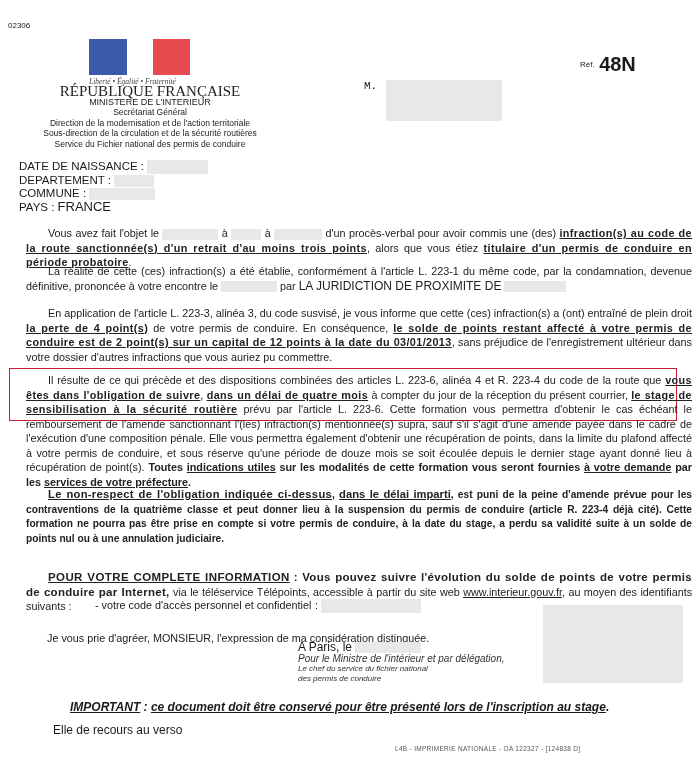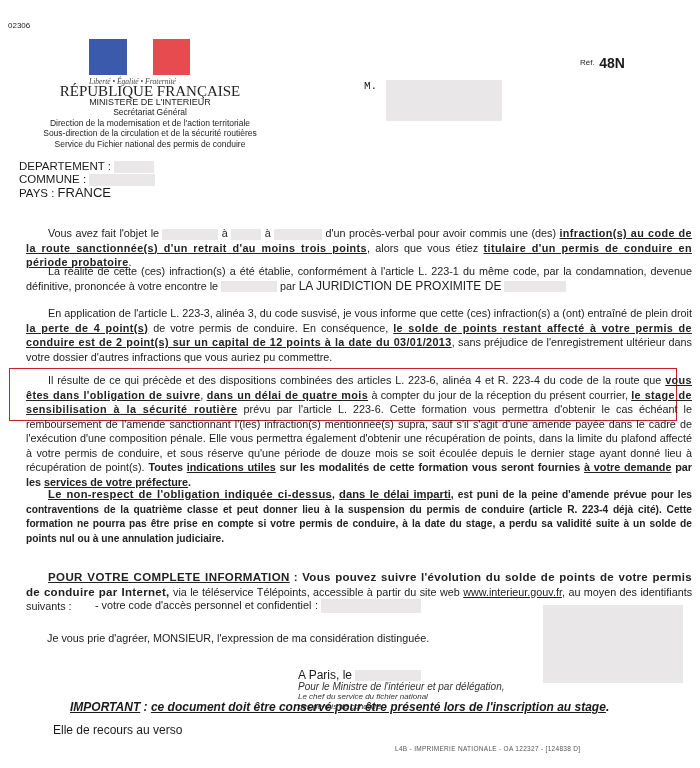--- a/index.html
+++ b/index.html
@@ -36,29 +36,30 @@
   <div class="hdr-line" style="font-family:'Liberation Serif',serif;font-size:15px;">RÉPUBLIQUE FRANÇAISE</div>
   <div class="hdr-line" style="font-size:9px;">MINISTERE DE L'INTERIEUR</div>
   <div class="hdr-line">Secrétariat Général</div>
   <div class="hdr-line">Direction de la modernisation et de l'action territoriale</div>
   <div class="hdr-line">Sous-direction de la circulation et de la sécurité routières</div>
   <div class="hdr-line">Service du Fichier national des permis de conduire</div>
 </div>
 
 <div class="abs" style="left:580px;top:53px;">
   <span style="font-size:8px;vertical-align:middle;">Réf.</span>
-  <span style="font-size:14px;font-weight:bold;vertical-align:middle;margin-top:21px;">48N</span>
+  <span style="font-size:20px;font-weight:bold;vertical-align:middle;margin-top:21px;">48N</span>
 </div>
 
 <div class="abs" style="left:364px;top:80px;">
   <span class="mono" style="font-size:11px;vertical-align:top;">M.</span>
   <span class="redact" style="width:116px;height:41px;margin-left:4px;"></span>
 </div>
 
 <div class="abs" style="left:19px;top:160px;">
+  <div class="field-row"><span>DATE DE NAISSANCE :</span> <span class="redact" style="width:61px;height:14px;"></span></div>
   <div class="field-row"><span>DEPARTEMENT :</span> <span class="redact" style="width:40px;height:12px;"></span></div>
   <div class="field-row"><span>COMMUNE :</span> <span class="redact" style="width:66px;height:12px;"></span></div>
   <div class="field-row"><span>PAYS :</span> <span style="font-size:13px;">FRANCE</span></div>
 </div>
 
 <div class="para" style="top:207px;margin-top:19px;">
   <span class="ind"></span><span>Vous avez fait l'objet le</span> <span class="redact" style="width:56px;height:11px;"></span> <span>à</span> <span class="redact" style="width:30px;height:11px;"></span> <span>à</span> <span class="redact" style="width:48px;height:11px;"></span> <span>d'un procès-verbal pour avoir commis une (des)</span> <span class="bu">infraction(s) au code de la route sanctionnée(s) d'un retrait d'au moins trois points</span><span>, alors que vous étiez</span> <span class="bu">titulaire d'un permis de conduire en période probatoire</span><span>.</span>
 </div>
 
 <div class="para" style="top:264px;">
@@ -83,21 +84,21 @@
 </div>
 
 <div class="abs" style="left:95px;top:598px;font-size:10.8px;line-height:15px;">
   <div><span style="display:inline-block;width:220px;">- votre code d'accès personnel et confidentiel</span><span>:</span> <span class="redact" style="width:100px;height:14px;"></span></div>
 </div>
 
 <div class="redact abs" style="left:543px;top:605px;width:140px;height:78px;"></div>
 
 <div class="abs" style="left:47px;top:632px;font-size:10.8px;">Je vous prie d'agréer, MONSIEUR, l'expression de ma considération distinguée.</div>
 
-<div class="abs" style="left:298px;top:668px;">
+<div class="abs" style="left:298px;top:640px;">
   <div style="font-size:12px;"><span>A Paris, le</span> <span class="redact" style="width:66px;height:11px;"></span></div>
   <div style="font-size:10px;font-style:italic;line-height:10px;color:#333;">Pour le Ministre de l'intérieur et par délégation,</div>
   <div style="font-size:8px;font-style:italic;line-height:10px;color:#333;">Le chef du service du fichier national</div>
   <div style="font-size:8px;font-style:italic;line-height:10px;color:#333;">des permis de conduire</div>
 </div>
 
 <div class="abs" style="left:70px;top:700px;font-size:12px;font-weight:bold;font-style:italic;">
   <span class="u">IMPORTANT</span><span> : </span><span class="u">ce document doit être conservé pour être présenté lors de l'inscription au stage</span><span>.</span>
 </div>
 

